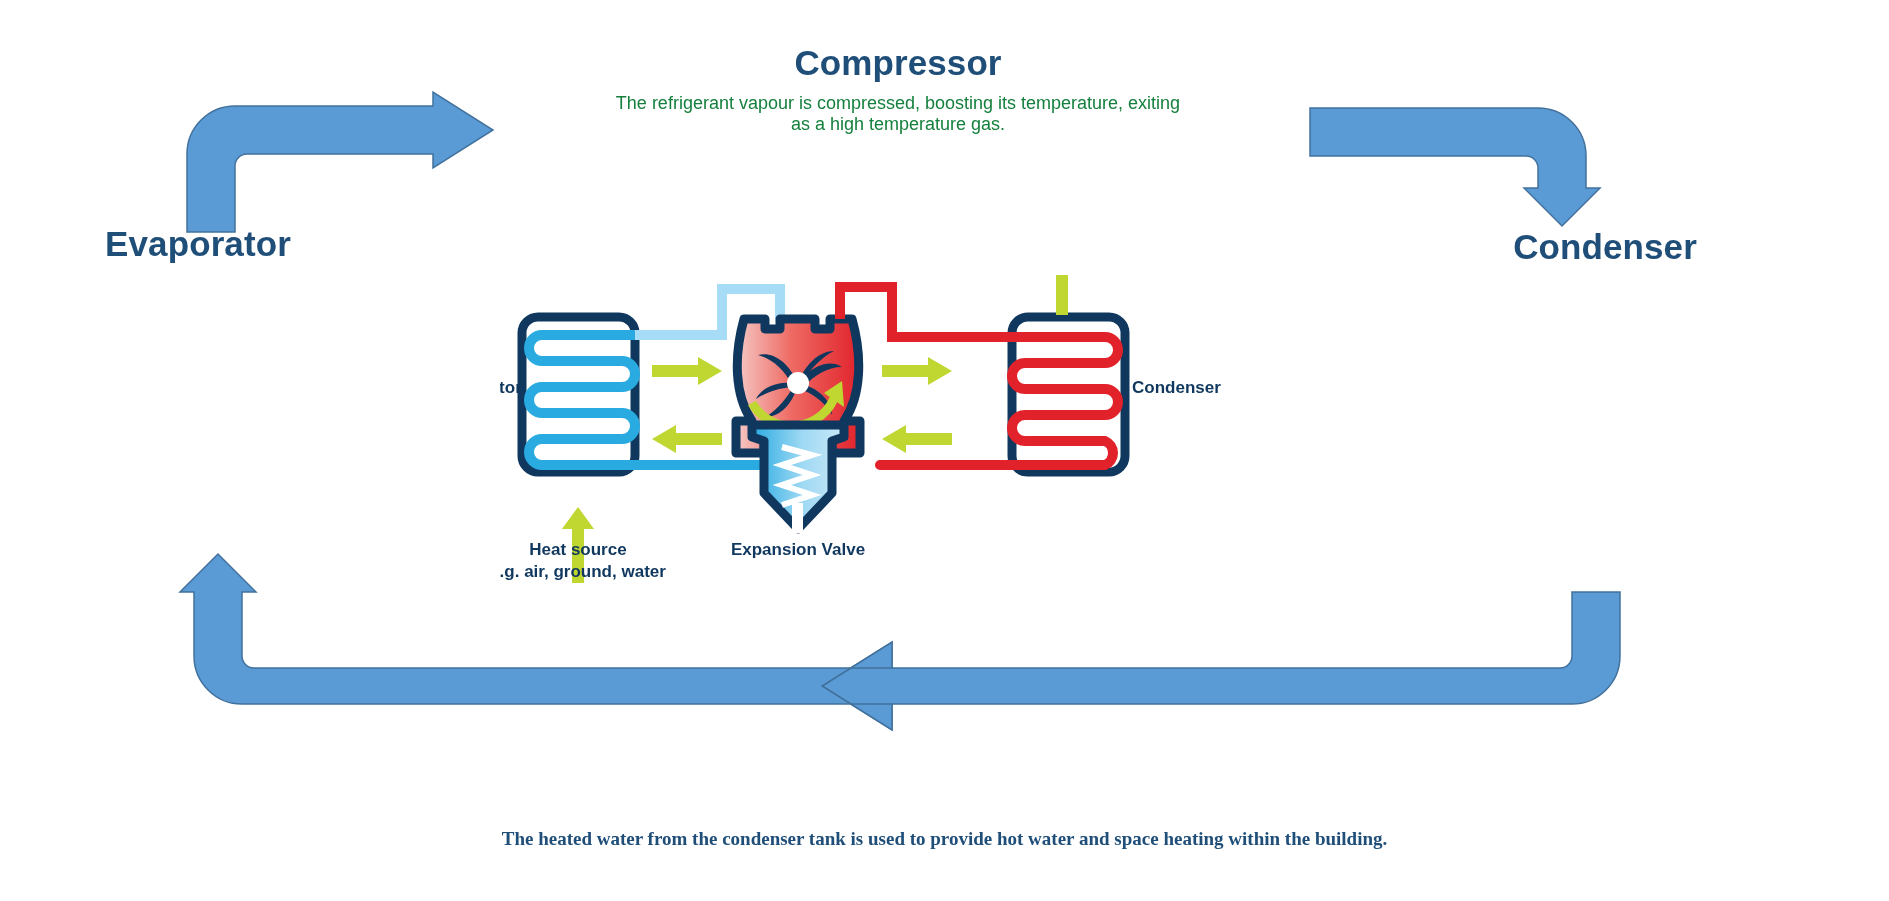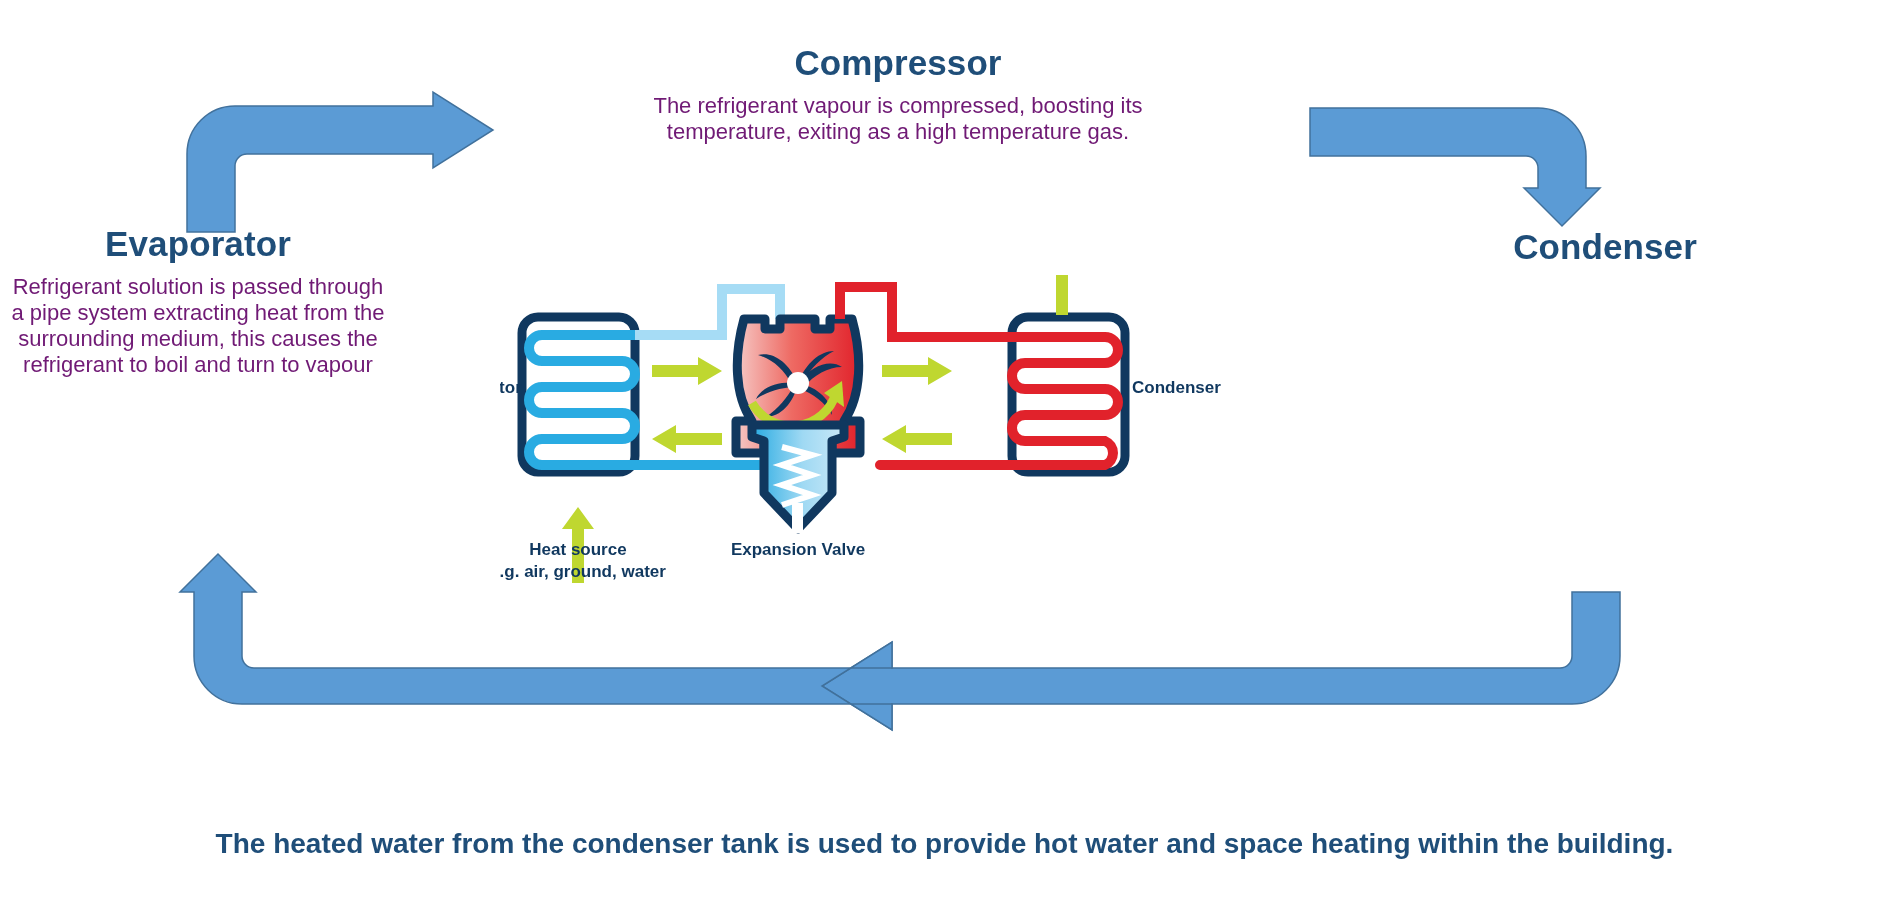--- a/index.html
+++ b/index.html
@@ -17,34 +17,34 @@
   .col h2{
     margin:0 0 10px 0;
     font-size:35px;
     font-weight:bold;
     color:#1F4E79;
     letter-spacing:.1px;
     line-height:1.1;
   }
   .col p{
     margin:0;
-    font-size:22px;
+    font-size:18px;
     line-height:1.19;
-    color:#701a75;
+    color:#15803d;
     font-weight:400;
   }
 
   #col-compressor{left:608px;top:44px;width:580px;}
   #col-evaporator{left:8px;top:225px;width:380px;}
   #col-condenser{left:1405px;top:228px;width:400px;}
 
   
   #caption{
     position:absolute;left:0;top:828px;width:1889px;text-align:center;
-    font-size:28px;font-weight:bold;color:#1F4E79;
+    font-size:19px;font-weight:bold;color:#1F4E79;font-family:Liberation Serif, serif;
   }
 
   
   #schematic{position:absolute;left:500px;top:275px;width:890px;height:380px;}
   #schematic svg{display:block;}
 </style>
 </head>
 <body>
 
 <div class="stage">
@@ -113,21 +113,20 @@
     </svg>
   </div>
 
   <div class="col" id="col-compressor">
     <h2>Compressor</h2>
     <p>The refrigerant vapour is compressed, boosting its temperature, exiting as a high temperature gas.</p>
   </div>
 
   <div class="col" id="col-evaporator">
     <h2>Evaporator</h2>
-    <p>Refrigerant solution is passed through a pipe system extracting heat from the surrounding medium, this causes the refrigerant to boil and turn to vapour</p>
   </div>
 
   <div class="col" id="col-condenser">
     <h2>Condenser</h2>
   </div>
 
   <div id="schematic">
     <svg width="890" height="380" viewBox="0 0 890 380" xmlns="http://www.w3.org/2000/svg">
       <defs>
         <linearGradient id="gradCompressor" x1="0" y1="0" x2="1" y2="0">

